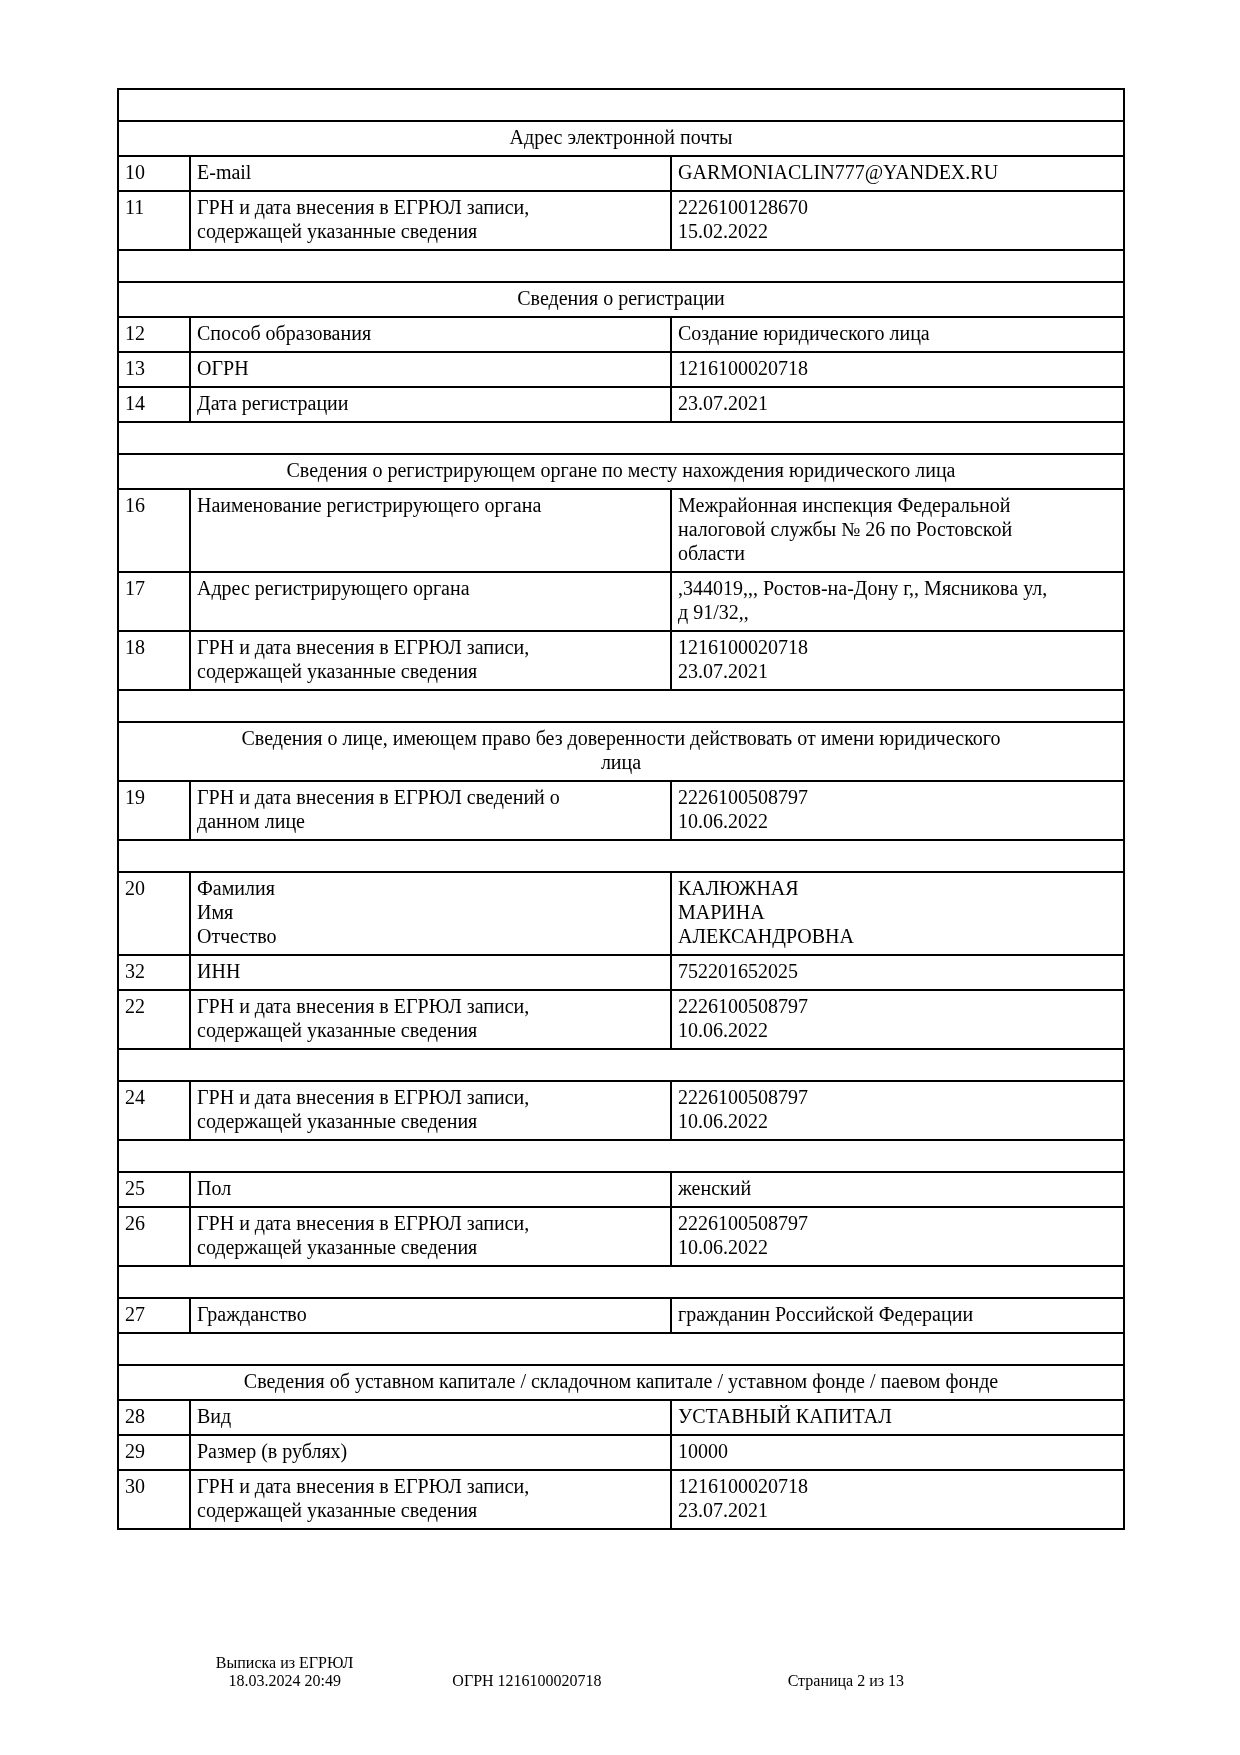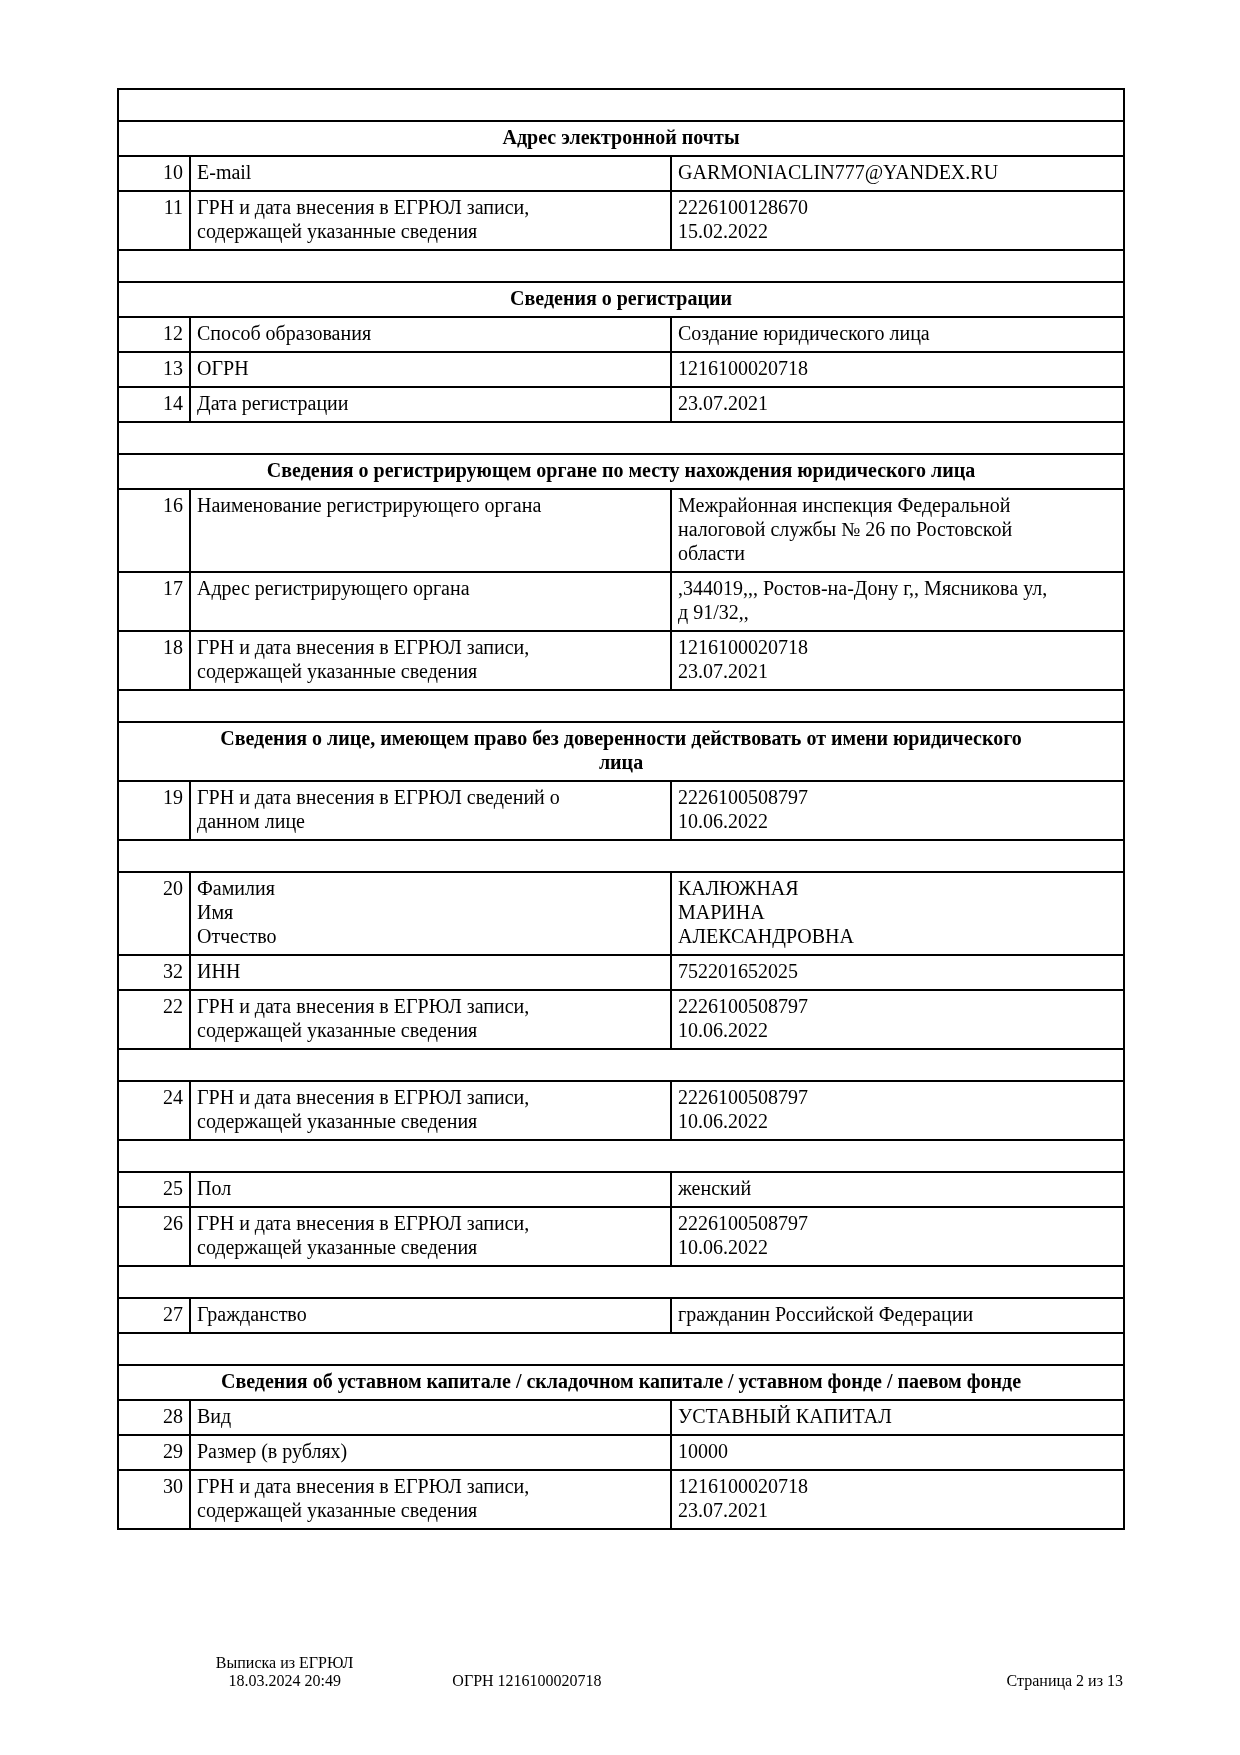--- a/index.html
+++ b/index.html
@@ -24,47 +24,47 @@
     border: 2px solid #000000;
     font-size: 20px;
     line-height: 24px;
     vertical-align: top;
     padding: 3px 6px 6px 6px;
     white-space: pre-line;
     overflow: hidden;
     word-wrap: break-word;
   }
   td.cell-num {
-    text-align: right;
+    text-align: left;
     padding-left: 0;
     padding-right: 0;
     margin-top: 28px;
   }
   tr.row-spacer td {
     height: 30px;
     padding: 0;
   }
   tr.row-section td {
-    font-weight: bold;
+    font-weight: normal;
     text-align: center;
   }
   .footer {
     position: absolute;
     left: 117px;
     top: 1654px;
     width: 1006px;
     display: flex;
     justify-content: space-between;
     align-items: flex-end;
     font-size: 16px;
     line-height: 18px;
   }
   .footer-left  { flex: 1; text-align: center; }
   .footer-center{ flex: 1; text-align: left; }
-  .footer-right { flex: 1; text-align: right; }
+  .footer-right { flex: 1; }
 </style>
 </head>
 <body>
 
 <div class="page">
 
   <table class="egrul">
     <colgroup>
       <col style="width:72px">
       <col style="width:481px">

